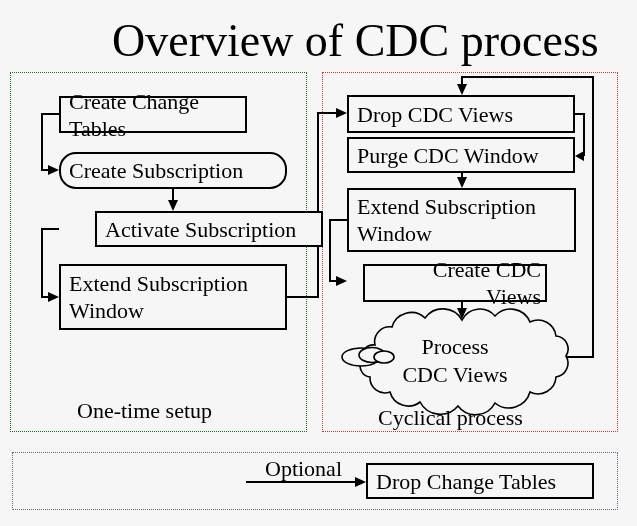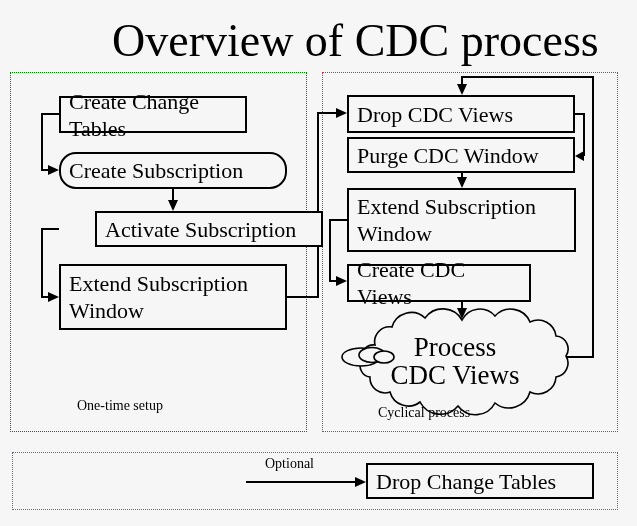--- a/index.html
+++ b/index.html
@@ -18,28 +18,28 @@
   }
   .panel{position:absolute;box-sizing:border-box;}
   .panel.setup{left:10px;top:72px;width:297px;height:360px;border:1px dotted var(--setup-border);}
   .panel.cyclic{left:322px;top:72px;width:296px;height:360px;border:1px dotted var(--cyclic-border);}
   .panel.optional{left:12px;top:452px;width:606px;height:58px;border:1px dotted var(--optional-border);}
   .fbox{
     position:absolute;box-sizing:border-box;border:2px solid var(--ink);
     background:var(--bg);display:flex;align-items:center;
     font-size:22px;line-height:27px;padding-left:8px;padding-right:4px;
   }
-  .plabel{position:absolute;font-size:14px;white-space:nowrap;}
+  .plabel{position:absolute;font-size:22px;white-space:nowrap;}
   svg.layer{position:absolute;left:0;top:0;width:637px;height:526px;pointer-events:none;}
   svg .ln{fill:none;stroke:var(--ink);stroke-width:2;}
   svg .ah{fill:var(--ink);stroke:none;}
   svg .cloudshape{fill:var(--bg);stroke:var(--ink);stroke-width:1.6;}
   .cloudtext{
     position:absolute;left:355px;top:333px;width:200px;text-align:center;
-    font-size:27px;line-height:28px;
+    font-size:22px;line-height:28px;
   }
 </style>
 </head>
 <body>
 
 <div id="canvas">
 
   <div class="title">Overview of CDC process</div>
 
   <div class="panel setup"></div>
@@ -86,21 +86,21 @@
 
   <div class="fbox" style="left:59px;top:96px;width:188px;height:37px;">Create Change Tables</div>
   <div class="fbox" style="left:59px;top:152px;width:228px;height:37px;border-radius:17px;">Create Subscription</div>
   <div class="fbox" style="left:59px;top:211px;width:228px;height:36px;margin-left:36px;">Activate Subscription</div>
   <div class="fbox" style="left:59px;top:264px;width:228px;height:66px;">Extend Subscription Window</div>
   <div class="plabel" style="left:77px;top:398px;">One-time setup</div>
 
   <div class="fbox" style="left:347px;top:95px;width:228px;height:38px;text-align:center;">Drop CDC Views</div>
   <div class="fbox" style="left:347px;top:137px;width:228px;height:36px;">Purge CDC Window</div>
   <div class="fbox" style="left:347px;top:188px;width:229px;height:64px;">Extend Subscription Window</div>
-  <div class="fbox" style="left:347px;top:264px;width:184px;height:38px;">Create CDC Views</div>
+  <div class="fbox" style="left:363px;top:264px;width:184px;height:38px;text-align:right;">Create CDC Views</div>
   <div class="cloudtext">
     <div>Process</div>
     <div>CDC Views</div>
   </div>
   <div class="plabel" style="left:378px;top:405px;">Cyclical process</div>
 
   <div class="plabel" style="left:265px;top:456px;">Optional</div>
   <div class="fbox" style="left:366px;top:463px;width:228px;height:36px;">Drop Change Tables</div>
 
 </div>

